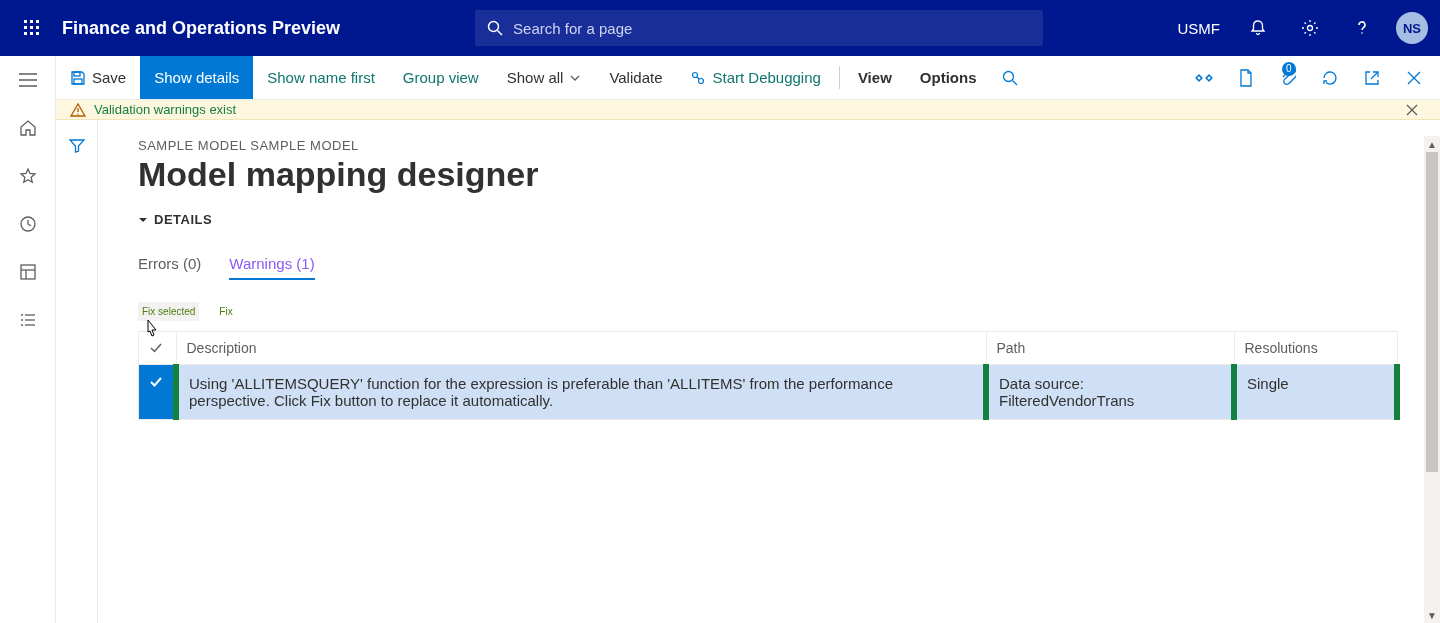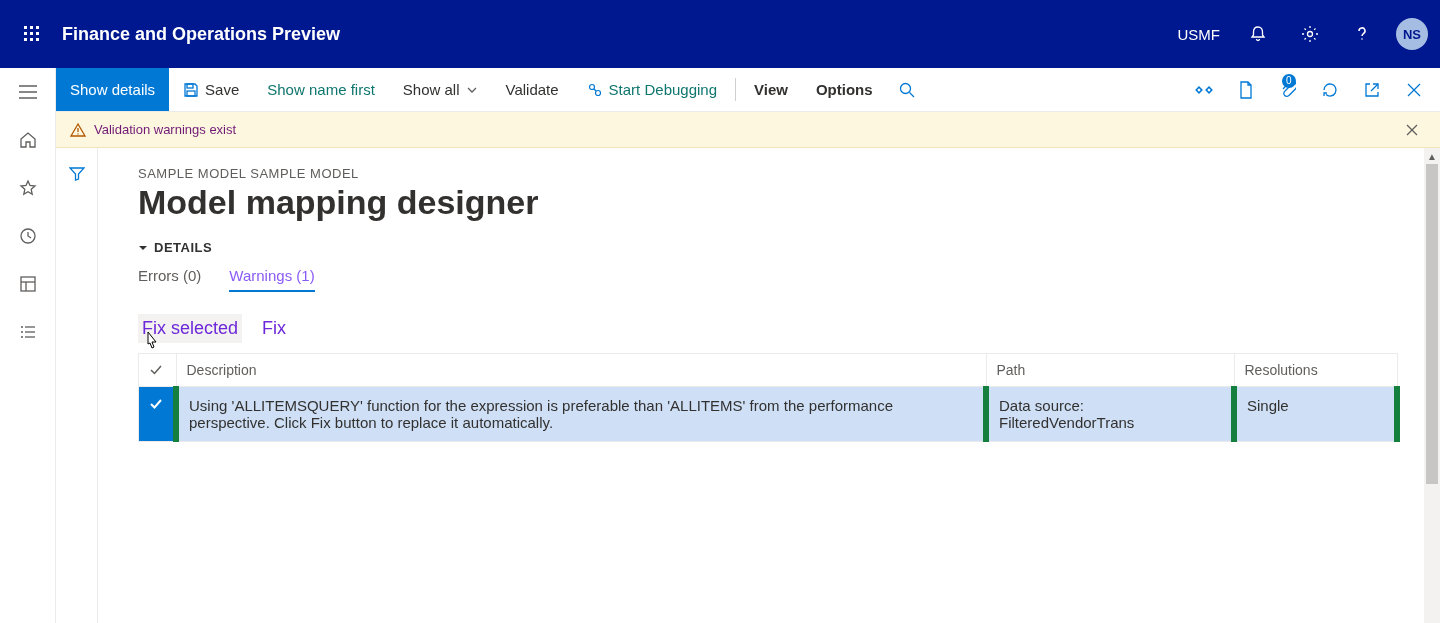--- a/index.html
+++ b/index.html
@@ -1,19 +1,19 @@
 <!DOCTYPE html>
 <html><head>
 <meta charset="utf-8">
 <style>
   * { box-sizing: border-box; }
   html, body { margin: 0; padding: 0; font-family: "Segoe UI", -apple-system, BlinkMacSystemFont, sans-serif; font-size: 14px; color: #323130; background: #fff; overflow: hidden; width: 1440px; height: 623px; }
   
   
-  .top-header { height: 68px; background: #00188f; color: #fff; display: flex; align-items: center; padding: 0 12px; }
+  .top-header { height: 56px; background: #00188f; color: #fff; display: flex; align-items: center; padding: 0 12px; }
   .waffle { width: 40px; height: 40px; display: flex; align-items: center; justify-content: center; cursor: pointer; }
   .waffle svg { fill: #fff; }
   .app-title { font-size: 18px; font-weight: 600; margin-left: 10px; }
   .search-wrap { margin-left: 135px; width: 568px; height: 36px; background: #1a2e99; border-radius: 2px; display: flex; align-items: center; padding: 0 12px; cursor: text; }
   .search-wrap svg { fill: #fff; margin-right: 8px; }
   .search-wrap input { flex: 1; background: transparent; border: none; outline: none; color: #fff; font-size: 15px; }
   .search-wrap input::placeholder { color: #cfd4f0; }
   .header-right { margin-left: auto; display: flex; align-items: center; gap: 8px; }
   .header-right .hr-item { width: 44px; height: 44px; display: flex; align-items: center; justify-content: center; cursor: pointer; color: #fff; }
   .header-right .hr-text { font-size: 15px; color: #fff; padding: 0 8px; }
@@ -37,39 +37,39 @@
   .cmd-btn.save svg { margin-right: 6px; }
   .cmd-btn.active { background: #0078d4; color: #fff; }
   .cmd-btn.black { color: #323130; }
   .cmd-btn.debug svg { margin-right: 6px; }
   .cmd-sep { width: 1px; background: #d2d0ce; margin: 10px 4px; }
   .cmd-right { margin-left: auto; display: flex; align-items: center; padding-right: 6px; gap: 2px; }
   .cmd-icon-btn { width: 40px; height: 44px; display: flex; align-items: center; justify-content: center; cursor: pointer; color: #0078d4; position: relative; }
   .badge0 { position: absolute; top: 6px; left: 14px; background: #0078d4; color: #fff; font-size: 10px; border-radius: 8px; padding: 0 4px; line-height: 14px; }
   
   
-  .warn-banner { height: 36px; background: #fef7e0; border-bottom: 1px solid #f2e6b6; display: flex; align-items: center; padding: 0 14px; color: #701a75; font-size: 13px; }
+  .warn-banner { height: 20px; background: #fef7e0; border-bottom: 1px solid #f2e6b6; display: flex; align-items: center; padding: 0 14px; color: #15803d; font-size: 13px; }
   .warn-banner .tri { margin-right: 8px; }
   .warn-banner .close-x { margin-left: auto; width: 28px; height: 28px; display: flex; align-items: center; justify-content: center; cursor: pointer; color: #605e5c; }
   
   
   .content-row { flex: 1; display: flex; overflow: hidden; }
   .mini-col { width: 42px; display: flex; flex-direction: column; align-items: center; padding-top: 10px; border-right: 1px solid #edebe9; }
   .mini-col .filter-btn { width: 32px; height: 32px; display: flex; align-items: center; justify-content: center; cursor: pointer; color: #0078d4; }
   .content { flex: 1; padding: 18px 40px 9px 40px; overflow: auto; }
   .breadcrumb { font-size: 13px; color: #605e5c; letter-spacing: 0.5px; }
   .page-title { font-size: 34px; font-weight: 600; margin-top: 2px; }
   .details-hdr { display: flex; align-items: center; margin-top: 18px; cursor: pointer; }
   .details-hdr .caret { margin-right: 6px; }
   .details-hdr .lbl { font-size: 13px; font-weight: 700; letter-spacing: 0.5px; }
-  .tabs { display: flex; gap: 28px; margin-top: 12px; }
+  .tabs { display: flex; gap: 28px; margin-top: 28px; }
   .tab { font-size: 15px; color: #605e5c; padding-bottom: 6px; cursor: pointer; }
   .tab.active { color: #8b5cf6; font-weight: 400; border-bottom: 2px solid #0078d4; }
   .fix-row { margin-top: 22px; display: flex; gap: 16px; }
-  .fix-btn { color: #6d28d9; font-size: 18px; cursor: pointer; padding: 4px 4px; }
+  .fix-btn { color: #4d7c0f; font-size: 10px; cursor: pointer; padding: 4px 4px; }
   .fix-btn.hover { background: #f3f2f1; }
   
   
   table.grid { width: 100%; border-collapse: collapse; margin-top: 10px; border: 1px solid #edebe9; }
   table.grid th { text-align: left; font-weight: 400; color: #605e5c; font-size: 14px; padding: 8px 10px; border-bottom: 1px solid #edebe9; background: #fff; border-right: 1px solid #edebe9; }
   table.grid th.chkcol { width: 34px; text-align: center; }
   table.grid td { padding: 10px 10px; font-size: 15px; vertical-align: top; border-right: 6px solid #15803d; }
   tr.selected { background: #cfe0f6; }
   tr.selected td.chkcell { background: #0078d4; text-align: center; }
   .row-check { color: #fff; }
@@ -95,20 +95,27 @@
         <rect x="12" y="0" width="3" height="3"></rect>
         <rect x="0" y="6" width="3" height="3"></rect>
         <rect x="6" y="6" width="3" height="3"></rect>
         <rect x="12" y="6" width="3" height="3"></rect>
         <rect x="0" y="12" width="3" height="3"></rect>
         <rect x="6" y="12" width="3" height="3"></rect>
         <rect x="12" y="12" width="3" height="3"></rect>
       </svg>
   </div>
   <div class="app-title">Finance and Operations Preview</div>
+  <div class="search-wrap">
+    <svg width="16" height="16" viewBox="0 0 16 16">
+        <circle cx="6.5" cy="6.5" r="5" fill="none" stroke="#fff" stroke-width="1.5"></circle>
+        <line x1="10.5" y1="10.5" x2="15" y2="15" stroke="#fff" stroke-width="1.5"></line>
+      </svg>
+    <input type="text" placeholder="Search for a page" style="">
+  </div>
   <div class="header-right">
     <div class="hr-text">USMF</div>
     <div class="hr-item">
       <svg width="18" height="18" viewBox="0 0 18 18" fill="none" stroke="#fff" stroke-width="1.3">
           <path d="M9 2 C6 2 4.5 4 4.5 7 v3 l-1.5 2 h12 l-1.5-2 v-3 C13.5 4 12 2 9 2 Z"></path>
           <path d="M7.5 14 a1.5 1.5 0 0 0 3 0"></path>
         </svg>
     </div>
     <div class="hr-item">
       <svg width="18" height="18" viewBox="0 0 18 18" fill="none" stroke="#fff" stroke-width="1.3">
@@ -167,33 +174,36 @@
           <line x1="6" y1="9" x2="16" y2="9"></line>
           <line x1="2" y1="14" x2="4" y2="14"></line>
           <line x1="6" y1="14" x2="16" y2="14"></line>
         </svg>
     </div>
   </div>
 
   <div class="main">
 
     <div class="cmd-bar">
-      <div class="cmd-btn active">
-          <span>Show details</span>
-        </div>
       <div class="cmd-btn save">
         <svg width="16" height="16" viewBox="0 0 16 16" fill="none" stroke="#0078d4" stroke-width="1.3">
             <path d="M2 2h10l2 2v10H2z"></path>
             <rect x="4" y="2" width="6" height="4"></rect>
             <rect x="4" y="9" width="8" height="5"></rect>
           </svg>
         <span>Save</span>
       </div>
+      <div class="cmd-btn active">
+          <span>Show details</span>
+        </div>
       <div class="cmd-btn">
           <span>Show name first</span>
+        </div>
+      <div class="cmd-btn">
+          <span>Group view</span>
         </div>
       <div class="cmd-btn black">
         <span>Show all</span>
         <svg width="12" height="12" viewBox="0 0 12 12" style="margin-left:6px">
             <path d="M2 4l4 4 4-4" fill="none" stroke="#605e5c" stroke-width="1.3"></path>
           </svg>
       </div>
       <div class="cmd-btn black">
           <span>Validate</span>
         </div>

